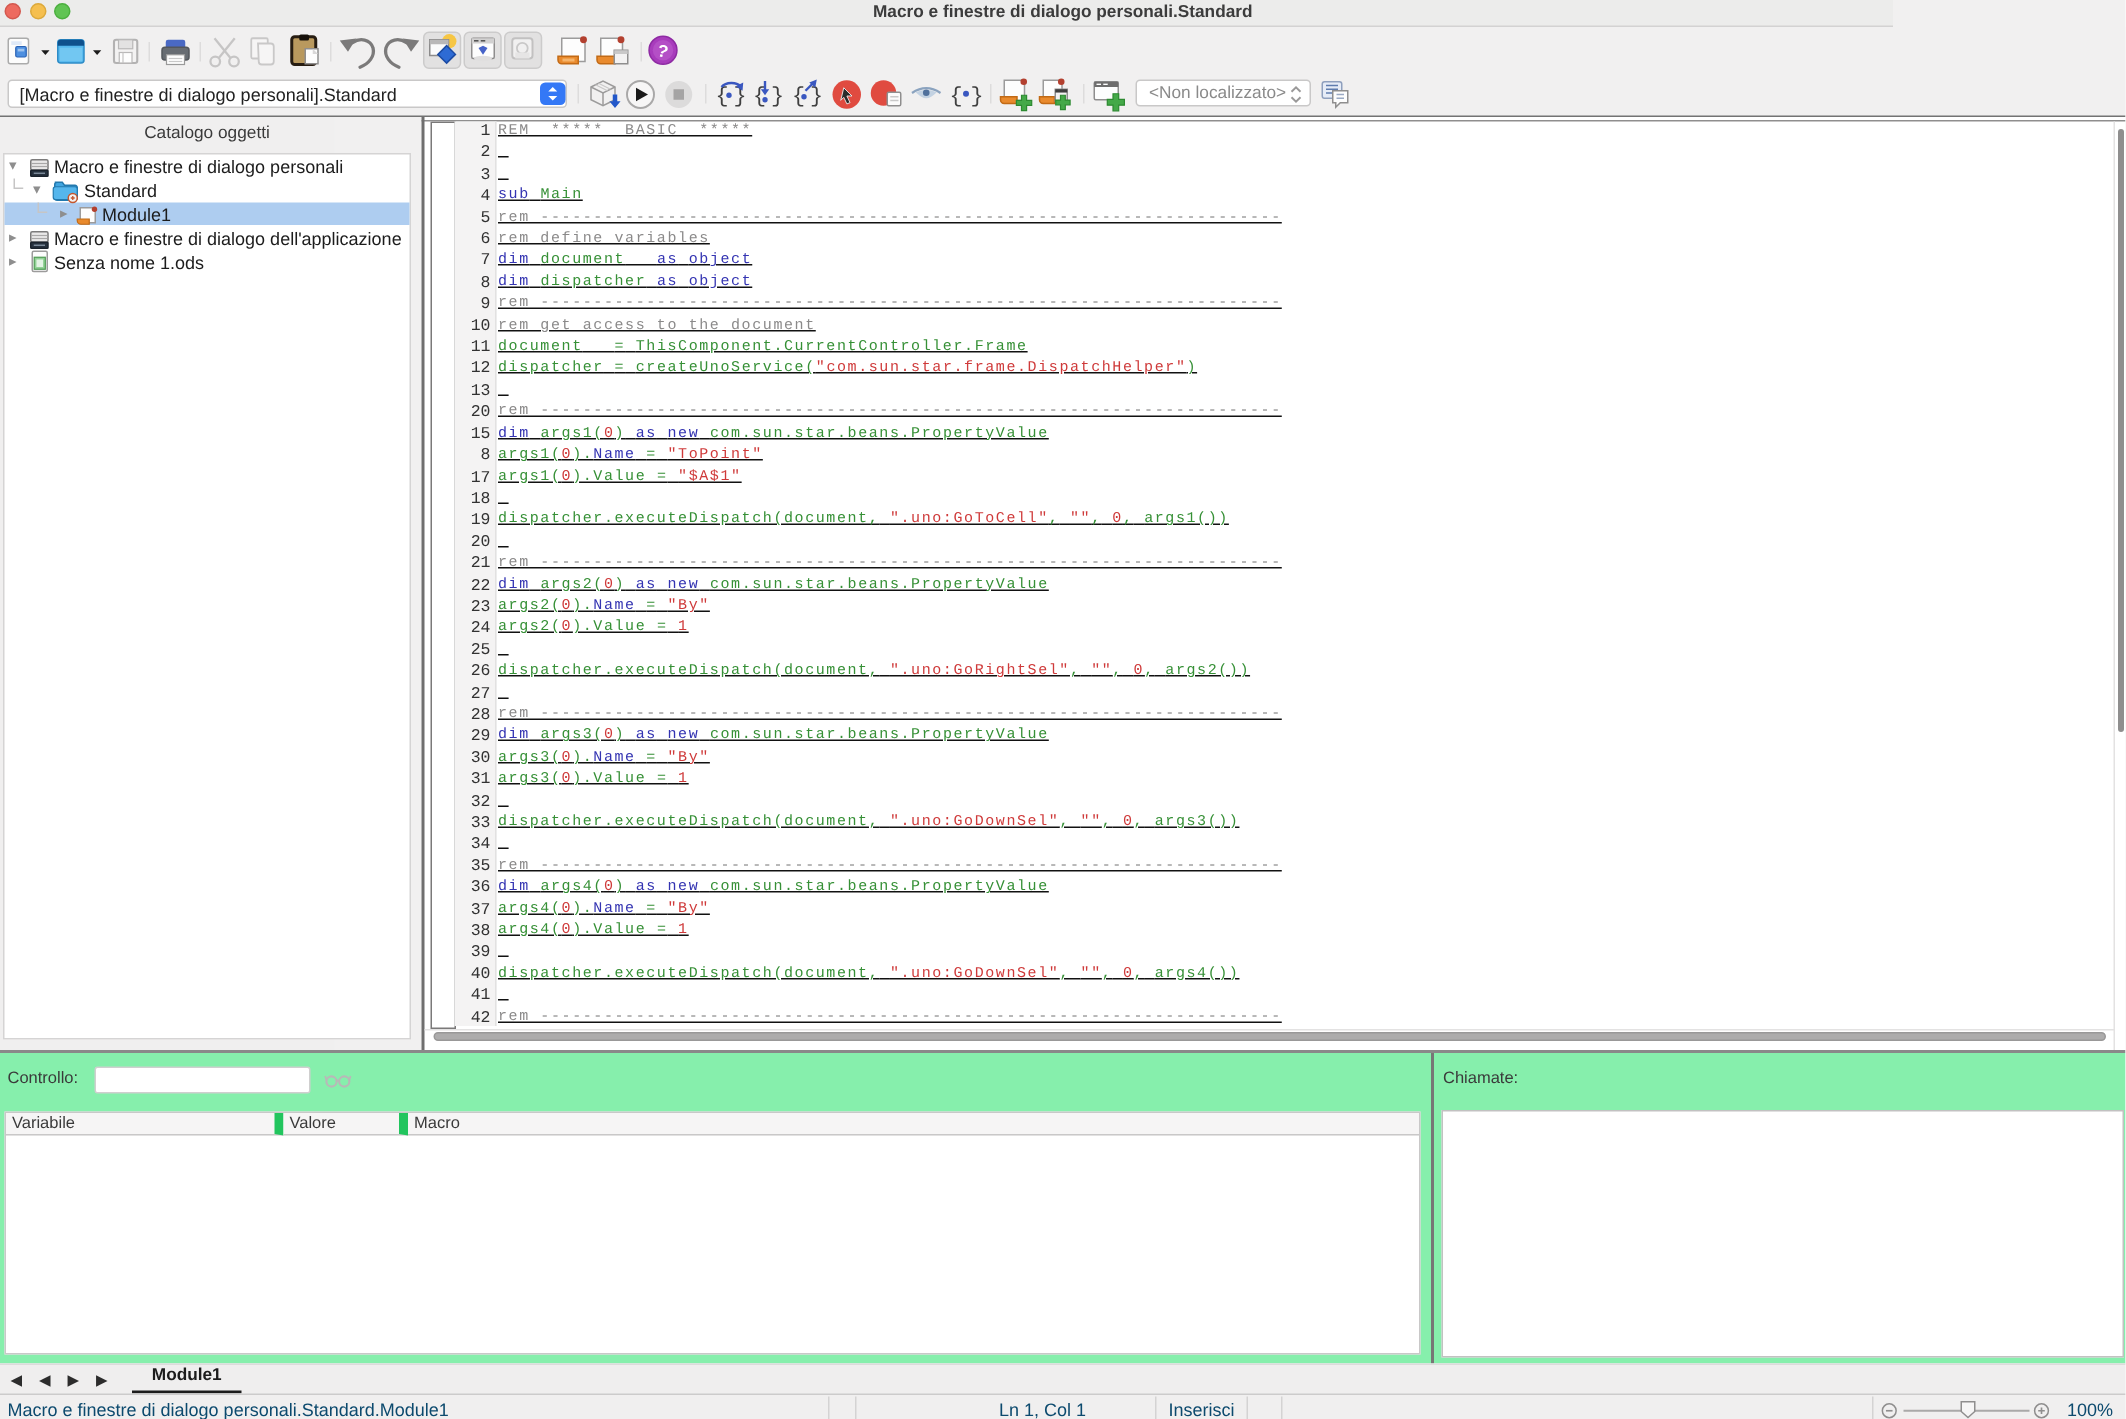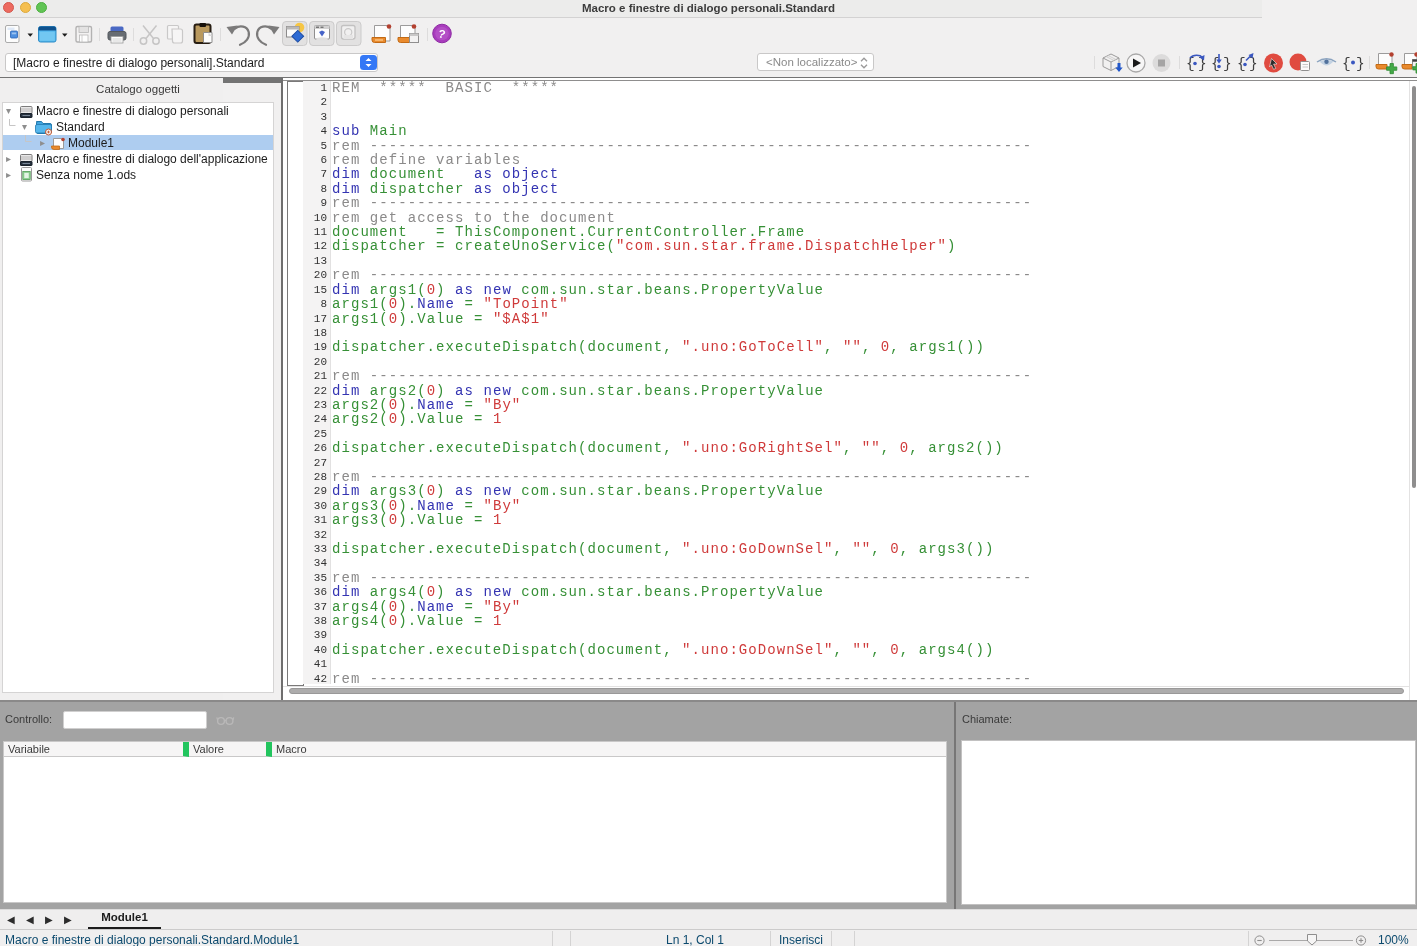--- a/index.html
+++ b/index.html
@@ -6,53 +6,53 @@
   font-family:"Liberation Sans",sans-serif;background:#f1f0f0;
   -webkit-font-smoothing:antialiased;}
 .abs{position:absolute;}
 
 #titlebar{left:0;top:0;width:1262px;height:17px;background:#ececeb;border-bottom:1px solid #d3d2d2;}
 .tl{position:absolute;top:2px;width:9px;height:9px;border-radius:50%;}
 #title{position:absolute;top:1px;left:0;width:1417px;text-align:center;
   font-size:11.5px;font-weight:bold;color:#3c3c3c;line-height:14px;}
 
 #tb1{left:0;top:18px;width:1417px;height:29px;background:#f1f0f0;}
-#tb2{left:0;top:47px;width:1417px;height:30px;background:#f1f0f0;border-bottom:6px solid #737373;text-align:center;}
+#tb2{left:0;top:47px;width:1417px;height:30px;background:#f1f0f0;border-bottom:1px solid #737373;}
 .combo{position:absolute;background:#fff;border:1px solid #c9c8c8;border-radius:3px;box-sizing:border-box;}
 
 #leftpanel{left:0;top:78px;width:223px;height:623px;background:#f0efef;}
 #catlabel{position:absolute;top:5px;left:0;width:276px;text-align:center;font-size:11.5px;color:#3a3a3a;}
 #treebox{position:absolute;left:2px;top:24px;width:272px;height:591px;background:#fff;
   border:1px solid #d5d4d4;box-sizing:border-box;}
 .trow{position:absolute;left:0;width:270px;height:16px;font-size:12px;color:#1c1c1c;line-height:16px;}
 .hl{background:#aecdf0;}
 .chev{position:absolute;color:#8e8e8e;font-size:10px;line-height:16px;}
 .tlabel{position:absolute;line-height:16px;white-space:nowrap;}
 
 #editor{left:281px;top:78px;width:1136px;height:623px;background:#fff;}
 #editor .frame-top{position:absolute;left:0;top:2px;width:1136px;height:1px;background:#8f8e8e;}
 #splitter{position:absolute;left:0;top:0;width:2px;height:623px;background:#6f6e6e;}
 #bpmargin{position:absolute;left:6px;top:3px;width:15px;height:603px;background:#fff;border:1px solid #7a7979;}
 #gutter{position:absolute;left:22px;top:3px;width:27px;height:603px;background:#f4f3f3;border-right:1px solid #e2e1e1;
   font-family:"Liberation Mono",monospace;font-size:11px;color:#323232;text-align:right;}
 #gutter .ln{height:14.42px;line-height:14.42px;padding-right:3px;}
 #code{position:absolute;left:51px;top:3px;width:1055px;height:603px;overflow:hidden;
-  font-family:"Liberation Mono",monospace;font-size:14px;letter-spacing:1.06px;white-space:pre;color:#111;}
+  font-family:"Liberation Mono",monospace;font-size:10px;letter-spacing:1.06px;white-space:pre;color:#111;text-decoration:underline;}
 #code .cl{height:14.42px;line-height:14.42px;}
 .c{color:#8b8a8a;} 
 .k{color:#3434b2;} 
 .g{color:#369036;} 
 .r{color:#cf3a3a;} 
 #vtrack{position:absolute;left:1128px;top:3px;width:1px;height:620px;background:#e3e2e2;}
 #vthumb{position:absolute;left:1131px;top:8px;width:4px;height:402px;background:#8f8e8e;border-radius:2px;}
 #htrack{position:absolute;left:2px;top:608px;width:1127px;height:1px;background:#e3e2e2;}
 #hthumb{position:absolute;left:8px;top:610px;width:1115px;height:6px;background:#adacac;border:1px solid #999898;border-radius:4px;box-sizing:border-box;}
 
 #bottomline{left:0;top:700px;width:1417px;height:2px;background:#8a8989;}
-#bottom{left:0;top:702px;width:1417px;height:207px;background:#a3a3a3;}
+#bottom{left:0;top:702px;width:1417px;height:207px;background:#86efac;}
 #watchlbl{position:absolute;left:5px;top:11px;font-size:11px;color:#3a3a3a;}
 #watchinput{position:absolute;left:63px;top:9px;width:144px;height:18px;background:#fff;
   border:1px solid #d0cfcf;border-radius:2px;box-sizing:border-box;}
 #wtable{position:absolute;left:3px;top:39px;width:944px;height:162px;background:#fff;border:1px solid #c9c8c8;box-sizing:border-box;}
 .th{position:absolute;top:0;height:15px;background:#f6f5f5;border-right:6px solid #22c55e;border-bottom:1px solid #c9c8c8;
   font-size:11px;color:#3a3a3a;line-height:15px;padding-left:4px;box-sizing:border-box;}
 #divider{position:absolute;left:954px;top:0;width:2px;height:207px;background:#777676;}
 #callslbl{position:absolute;left:962px;top:11px;font-size:11px;color:#3a3a3a;}
 #callsbox{position:absolute;left:961px;top:38px;width:455px;height:165px;background:#fff;border:1px solid #c2c1c1;box-sizing:border-box;}
 

